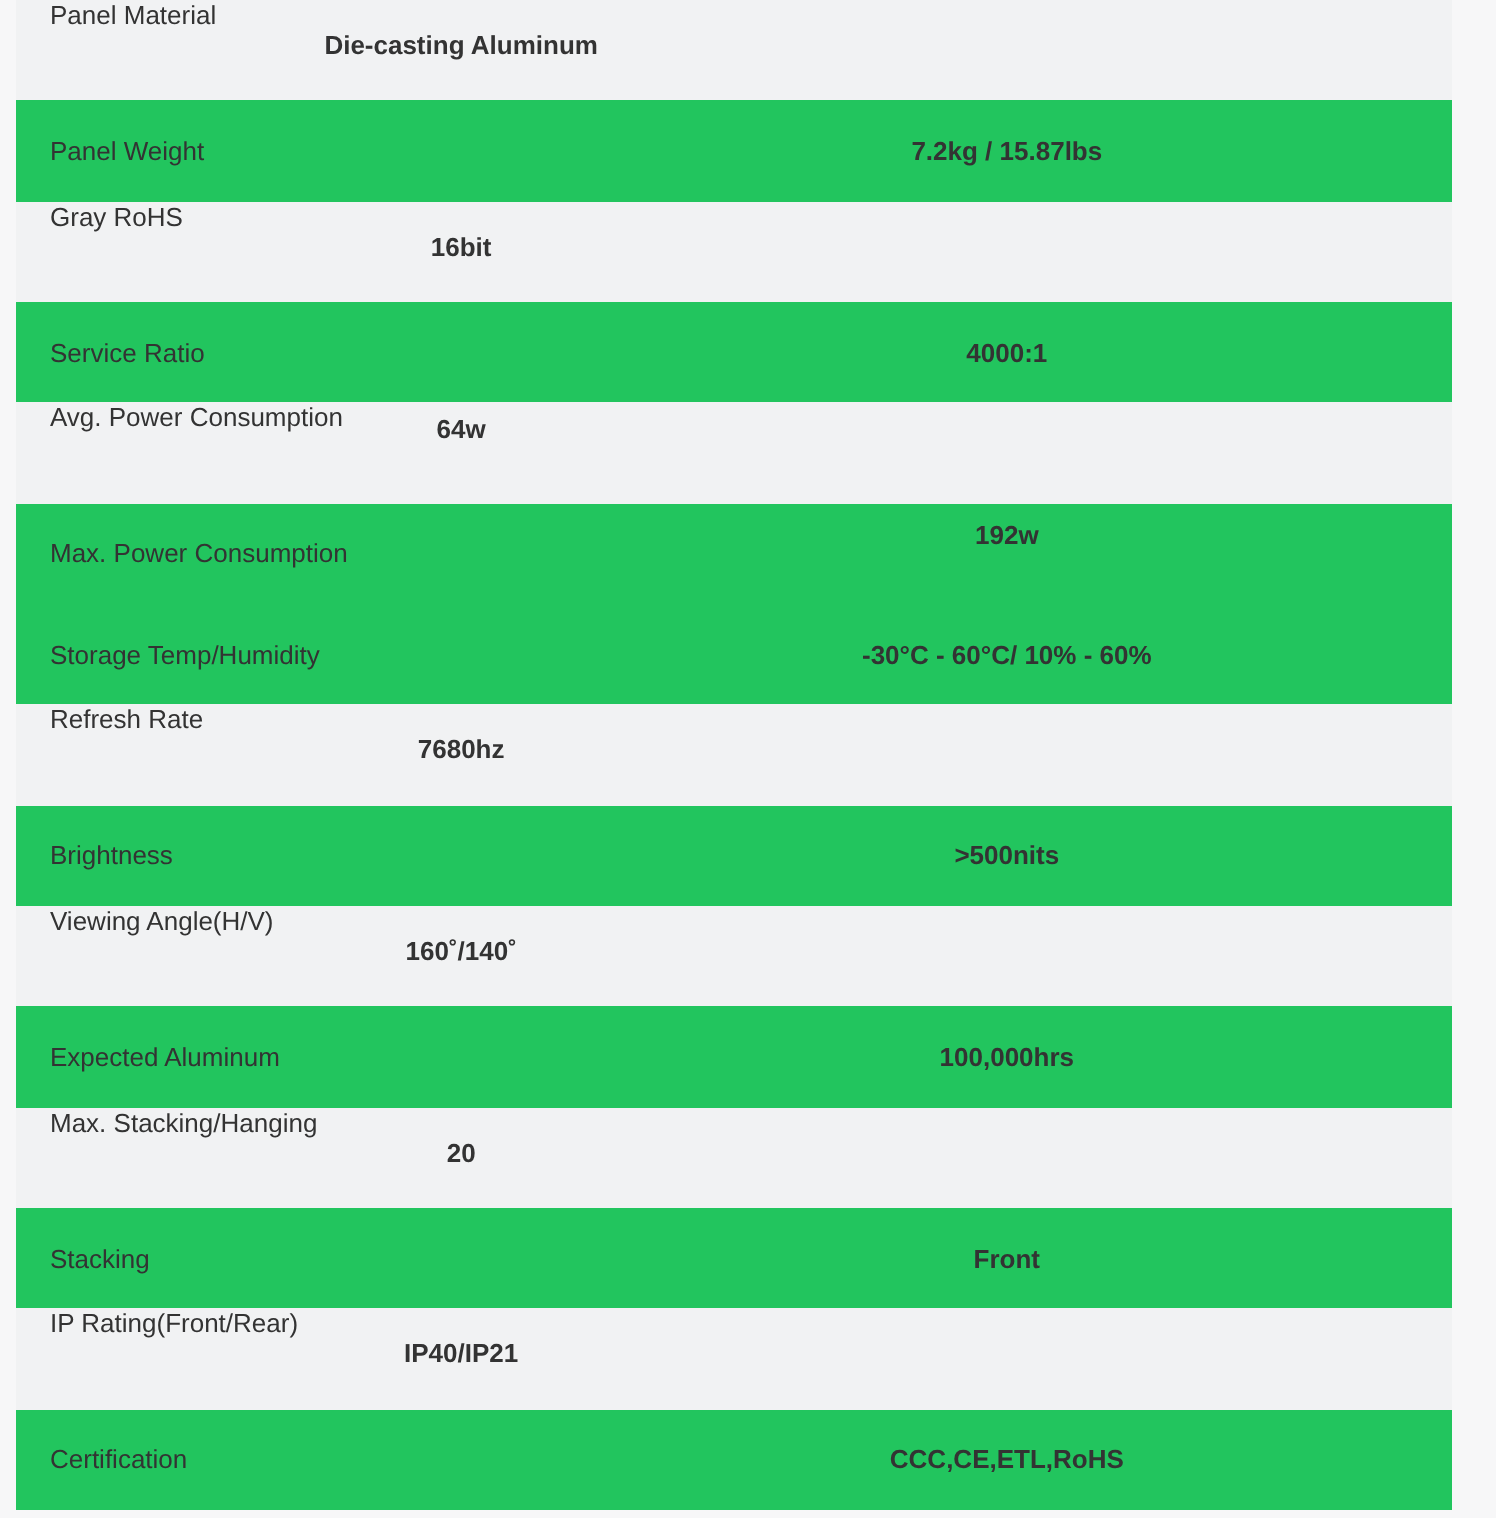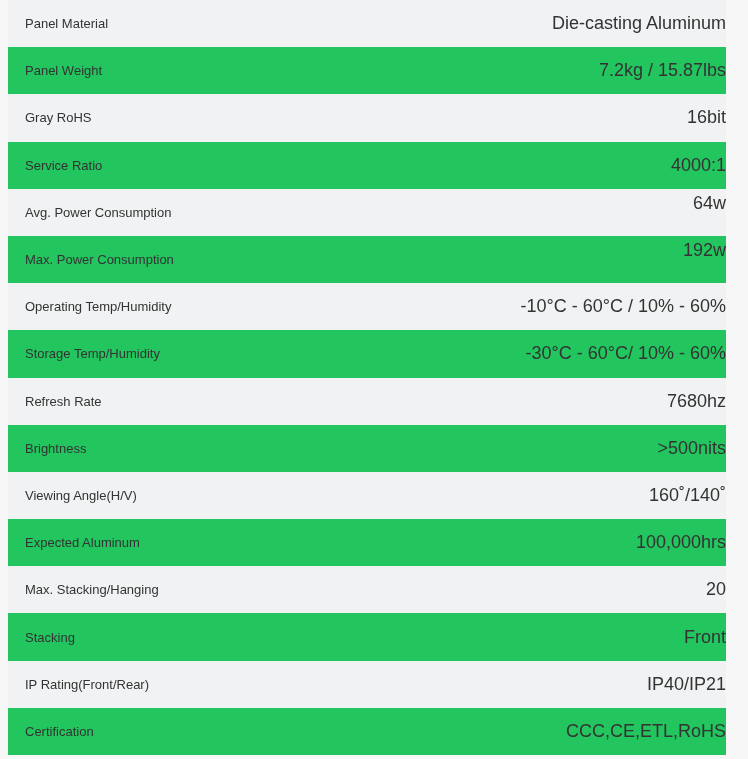--- a/index.html
+++ b/index.html
@@ -17,38 +17,39 @@
     width: 718px;
     height: 755px;
     display: flex;
     flex-direction: column;
   }
   .row {
     flex: 1 1 0;
     display: flex;
     align-items: stretch;
   }
-  .row.light { background: #f1f2f3; }
+  .row.light { background: #f1f2f3; flex-direction: column; }
   .row.dark  { background: #22c55e; }
   .cell-label {
     width: 38%;
     display: flex;
     align-items: center;
     padding-left: 17px;
     font-size: 13px;
     color: #333333;
   }
   .cell-value {
     width: 62%;
     display: flex;
     align-items: center;
-    justify-content: flex-end;
-    font-size: 18px;
+    justify-content: center;
+    font-size: 13px;
     color: #333333;
     text-align: center;
+    font-weight: bold;
   }
   
   .row:nth-child(5) .cell-value span,
   .row:nth-child(6) .cell-value span {
     position: relative;
     top: -9px;
   }
 </style>
 </head>
 <body>
@@ -102,28 +103,20 @@
 
   <div class="row dark">
     <div class="cell-label">
         <span>Max. Power Consumption</span>
       </div>
     <div class="cell-value">
         <span>192w</span>
       </div>
   </div>
 
-  <div class="row light">
-    <div class="cell-label">
-        <span>Operating Temp/Humidity</span>
-      </div>
-    <div class="cell-value">
-        <span>-10°C - 60°C / 10% - 60%</span>
-      </div>
-  </div>
 
   <div class="row dark">
     <div class="cell-label">
         <span>Storage Temp/Humidity</span>
       </div>
     <div class="cell-value">
         <span>-30°C - 60°C/ 10% - 60%</span>
       </div>
   </div>
 

